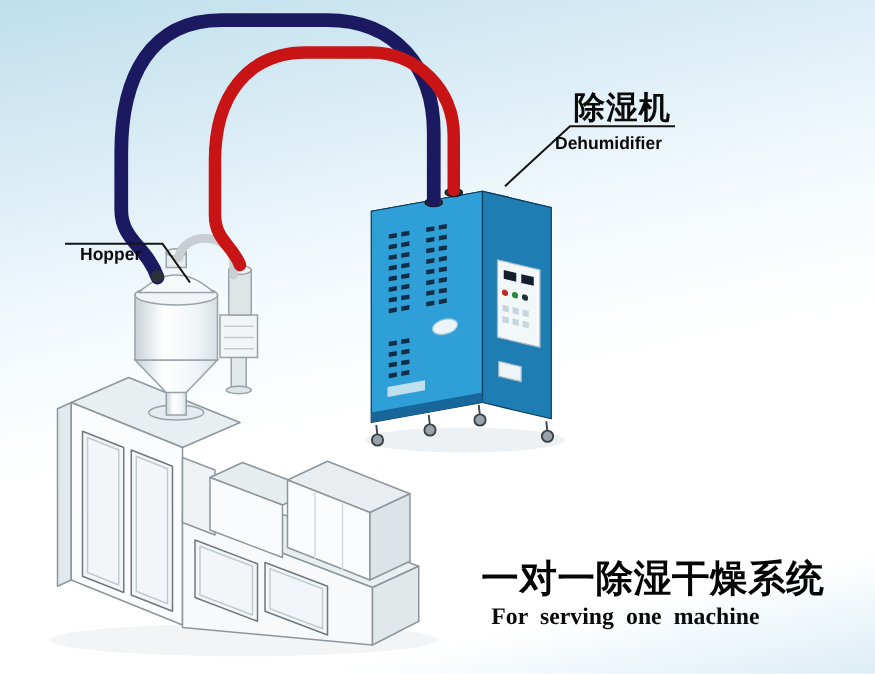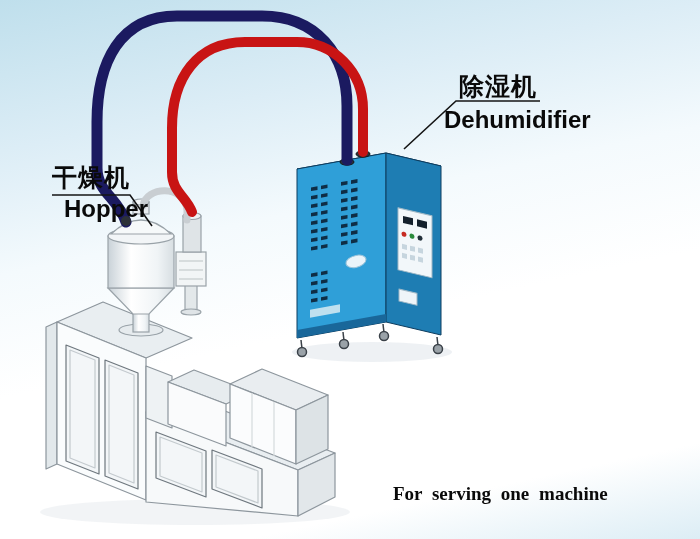--- a/index.html
+++ b/index.html
@@ -5,21 +5,21 @@
 <style>
   html,body{margin:0;padding:0;}
   .stage{
     position:relative;width:700px;height:539px;overflow:hidden;
     background:linear-gradient(168deg,#bfdfec 0%,#dcedf6 22%,#f4fafd 40%,#ffffff 58%,#ffffff 86%,#dcedf5 100%);
     font-family:"Liberation Sans",sans-serif;
   }
   .stage svg{position:absolute;left:0;top:0;}
   .lbl{position:absolute;color:#0a0a0a;font-weight:bold;white-space:nowrap;line-height:1.05;}
   .lbl.cn{font-size:25px;letter-spacing:1px;}
-  .lbl.en{font-size:24px;}
+  .lbl.en{font-size:14px;}
   .caption-cn{position:absolute;left:385px;top:443px;font-size:30px;font-weight:bold;color:#050505;letter-spacing:0.5px;white-space:nowrap;}
   .caption-en{position:absolute;left:393px;top:483px;font-family:"Liberation Serif",serif;font-size:19px;font-weight:bold;color:#0a0a0a;word-spacing:5px;white-space:nowrap;}
 </style>
 </head>
 <body>
 
 <div class="stage">
 
   <svg width="700" height="539" viewBox="0 0 700 539">
     <defs>
@@ -172,20 +172,20 @@
     </g>
 
     <path d="M 126,222 C 118,198 97,192 97,168 L 97,122 C 97,62 120,16 177,16 L 262,16 C 316,16 347,54 347,106 L 347,160" fill="none" stroke="#1b1a60" stroke-width="11" stroke-linecap="round"></path>
     <path d="M 192,212 C 186,196 172,192 172,172 L 172,128 C 172,78 197,42 245,42 L 297,42 C 333,42 363,71 363,109 L 363,152" fill="none" stroke="#c81414" stroke-width="10" stroke-linecap="round"></path>
     <circle cx="126" cy="221" r="5" fill="#2c3138"></circle>
 
     <polyline points="52,195 130,195 152,226" fill="none" stroke="#141414" stroke-width="1.6"></polyline>
     <polyline points="540,101 456,101 404,149" fill="none" stroke="#141414" stroke-width="1.6"></polyline>
   </svg>
 
-  <div class="lbl cn" style="left:52px;top:164px">干燥机</div>
   <div class="lbl en" style="left:64px;top:196px">Hopper</div>
 
   <div class="lbl cn" style="left:459px;top:73px">除湿机</div>
   <div class="lbl en" style="left:444px;top:107px">Dehumidifier</div>
 
+  <div class="caption-cn">一对一除湿干燥系统</div>
   <div class="caption-en">For serving one machine</div>
 </div>
 
 </body></html>

